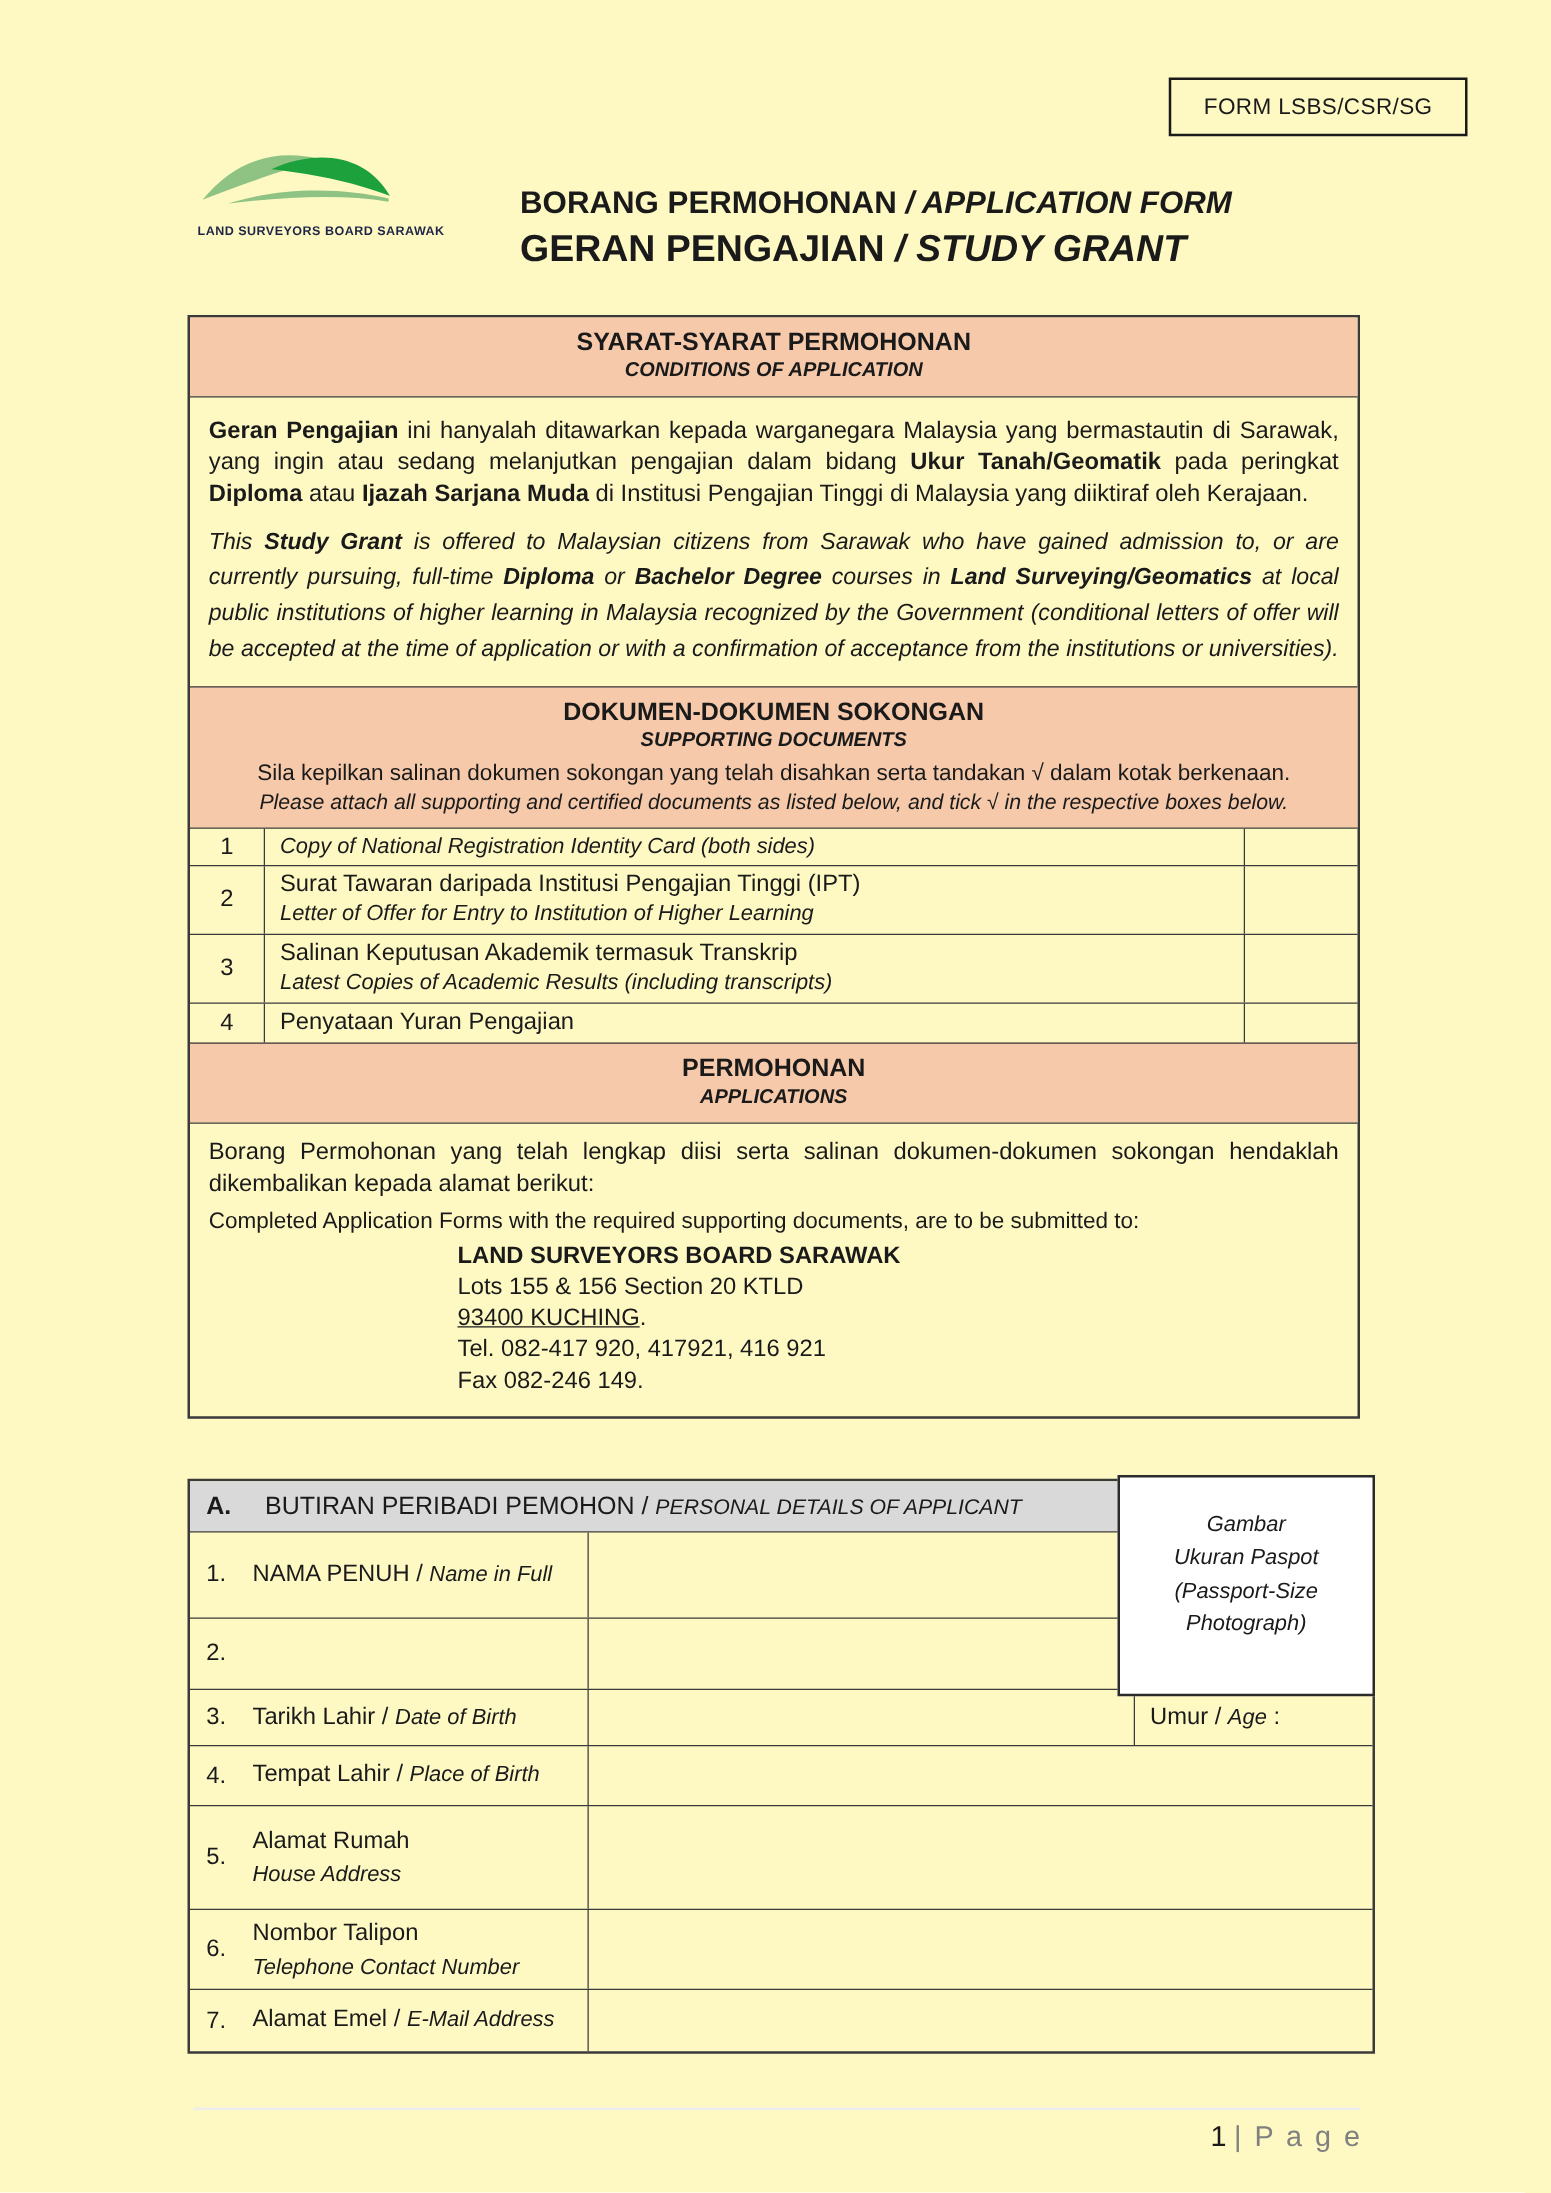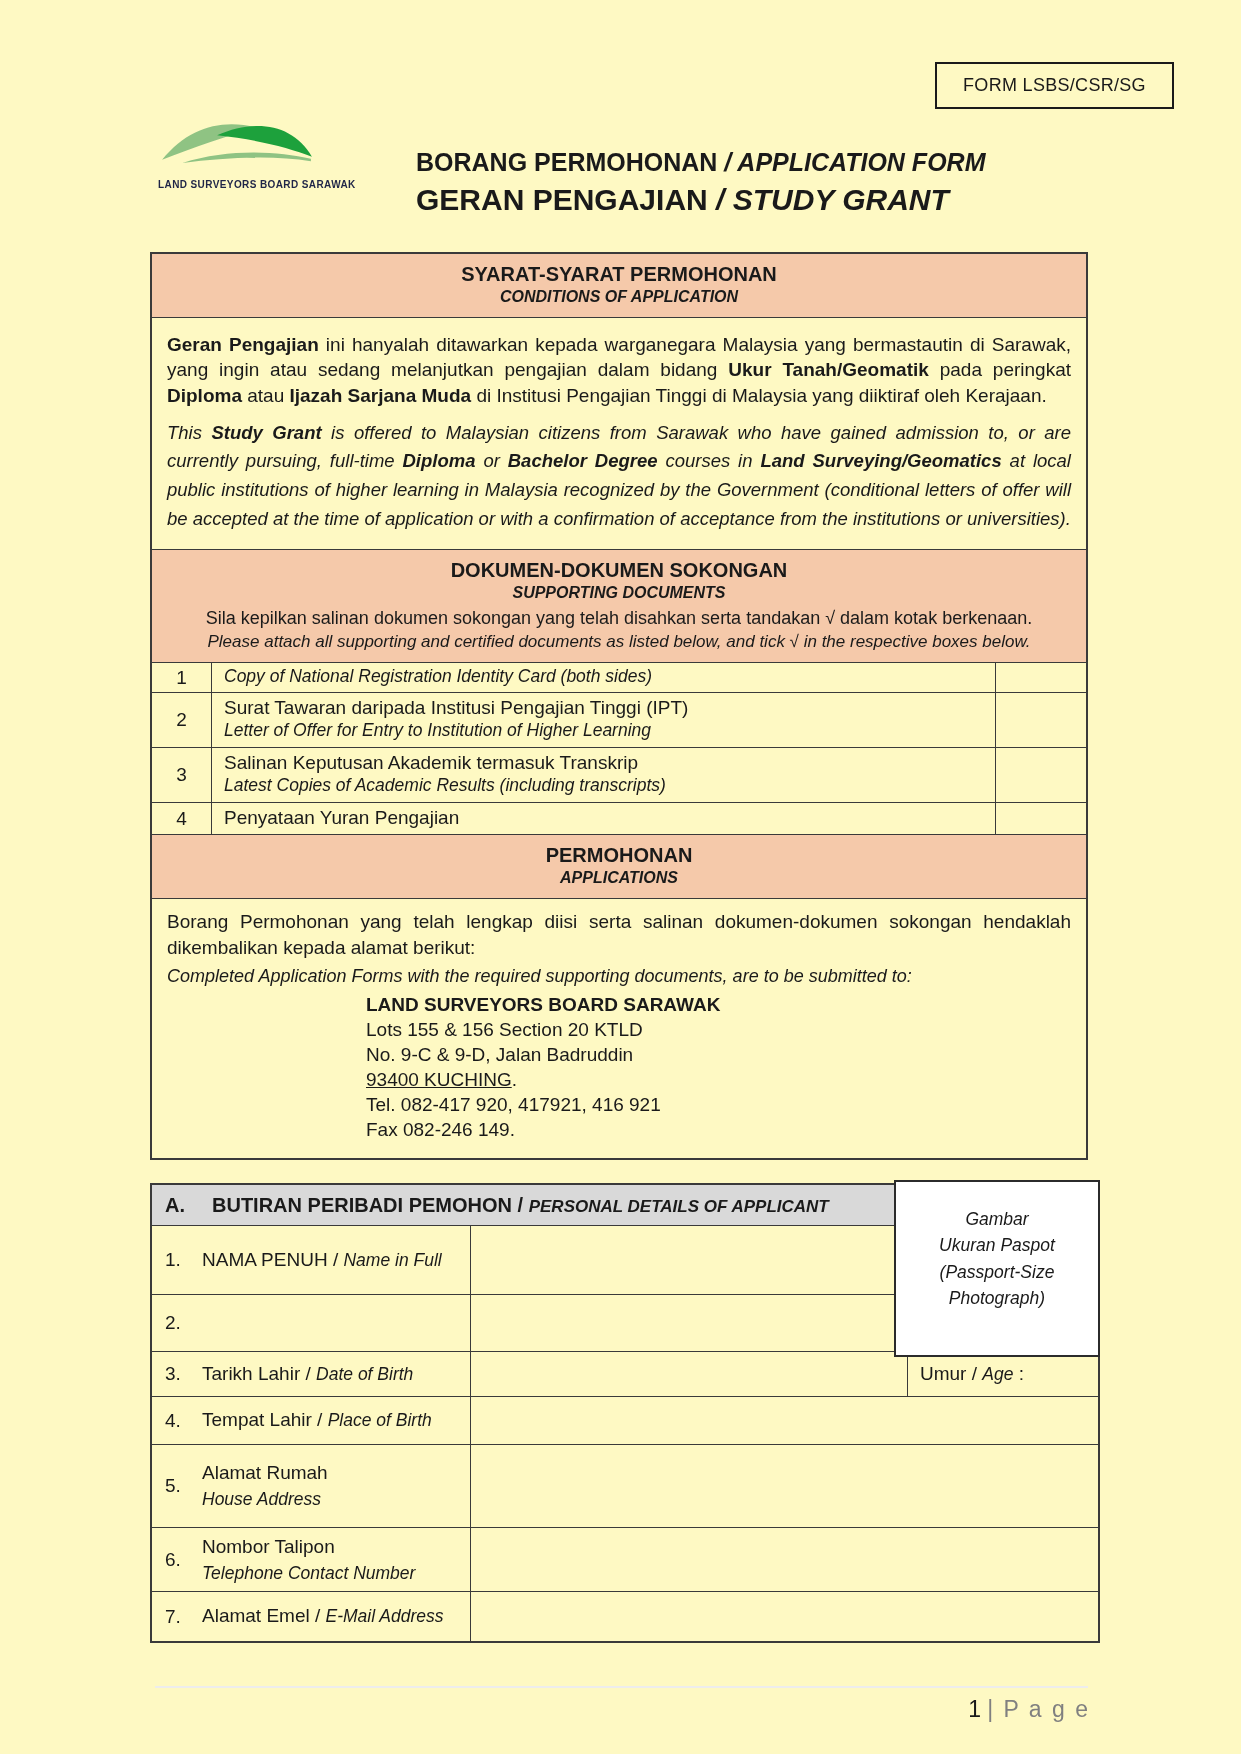--- a/index.html
+++ b/index.html
@@ -50,36 +50,36 @@
     font-size:19px;
   }
   .doc-text { padding:3px 12px 5px; }
   .doc-my { font-size:19px; line-height:1.25; }
   .doc-en { font-size:17.5px; font-style:italic; line-height:1.25; }
   .doc-tick { border-left:1px solid #3a3a3a; }
 
   .apps-band { border-top:1px solid #3a3a3a; }
   .apps-body { border-top:1px solid #3a3a3a; padding:10px 15px 16px; }
   .apps-my { font-size:19px; line-height:1.35; text-align:justify; margin:0 0 3px; }
-  .apps-en { font-size:18px; font-style:italic; line-height:1.35; margin:0 0 4px; }
+  .apps-en { font-size:18px; line-height:1.35; margin:0 0 4px; }
   .addr { margin-left:199px; font-size:19px; line-height:1.32; }
   .addr-name { font-weight:bold; }
   .u { text-decoration:underline; }
 
   
   .secA {
     position:absolute; left:150px; top:1183px; width:950px;
     border:2px solid #3a3a3a; box-sizing:border-box;
   }
   .secA-header {
     background:#D9D9D9; height:40px; display:flex; align-items:center;
     padding-left:13px; box-sizing:border-box;
   }
   .secA-letter { font-size:20px; font-weight:bold; width:47px; flex:none; }
-  .secA-title { font-size:20px; font-weight:bold; }
+  .secA-title { font-size:20px; font-weight:normal; }
   .secA-title .t-en { font-size:17px; font-style:italic; }
 
   .frow { display:grid; grid-template-columns:318px 1fr; border-top:1px solid #3a3a3a; }
   .frow.cols3 { grid-template-columns:318px 437px 1fr; }
   .r1 { min-height:68px; } .r2 { min-height:56px; } .r3 { min-height:44px; }
   .r4 { min-height:47px; } .r5 { min-height:82px; } .r6 { min-height:55px; }
   .r7 { min-height:49px; }
   .fl { display:flex; align-items:center; padding:6px 8px 6px 13px; box-sizing:border-box; }
   .fnum { width:37px; flex:none; font-size:19px; }
   .ftext { font-size:19px; line-height:1.4; }
@@ -189,21 +189,20 @@
       <div class="band-title">PERMOHONAN</div>
       <div class="band-sub">APPLICATIONS</div>
     </div>
 
     <div class="apps-body">
       <p class="apps-my">Borang Permohonan yang telah lengkap diisi serta salinan dokumen-dokumen sokongan hendaklah dikembalikan kepada alamat berikut:</p>
       <p class="apps-en">Completed Application Forms with the required supporting documents, are to be submitted to:</p>
       <div class="addr">
         <div class="addr-name">LAND SURVEYORS BOARD SARAWAK</div>
         <div>Lots 155 &amp; 156 Section 20 KTLD</div>
-        <div>No. 9-C &amp; 9-D, Jalan Badruddin</div>
         <div><span class="u">93400 KUCHING</span><span>.</span></div>
         <div>Tel. 082-417 920, 417921, 416 921</div>
         <div>Fax 082-246 149.</div>
       </div>
     </div>
   </div>
 
   <div class="secA" style="position:absolute;">
     <div class="secA-header">
       <span class="secA-letter">A.</span>

